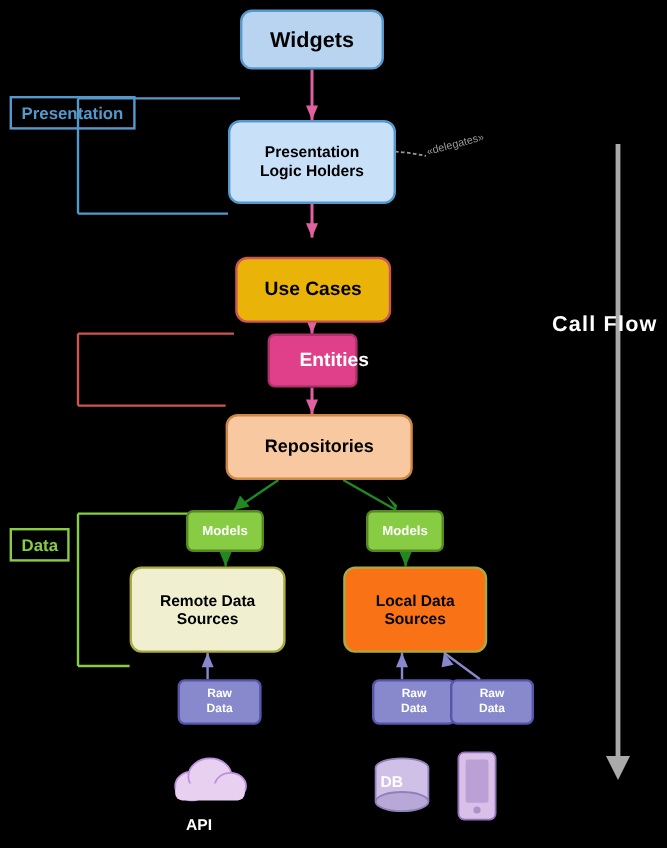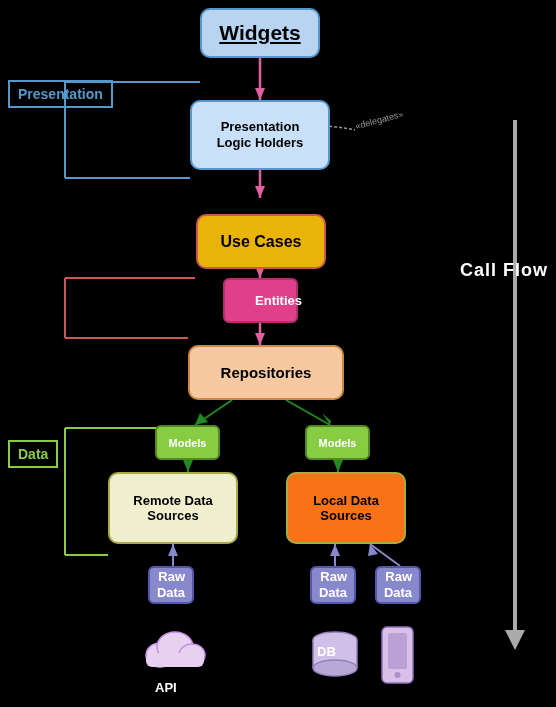--- a/index.html
+++ b/index.html
@@ -31,22 +31,21 @@
     }
 
     
     .box-widgets {
       background: #b8d4f0;
       border: 2px solid #5599cc;
       width: 120px;
       height: 50px;
       left: 200px;
       top: 8px;
-      font-size: 21px;
-      text-decoration: underline;
+      font-size: 18px;
     }
 
     
     .box-plh {
       background: #c8e0f8;
       border: 2px solid #5599cc;
       width: 140px;
       height: 70px;
       left: 190px;
       top: 100px;
@@ -66,21 +65,21 @@
     }
 
     
     .box-entities {
       background: #e0408a;
       border: 2px solid #b0306a;
       width: 75px;
       height: 45px;
       left: 223px;
       top: 278px;
-      font-size: 13px;
+      font-size: 16px;
       color: white;
       border-radius: 6px;
       padding-left: 36px;
     }
 
     
     .box-repos {
       background: #f8c8a0;
       border: 2px solid #cc8844;
       width: 156px;
@@ -135,27 +134,26 @@
       height: 72px;
       left: 286px;
       top: 472px;
       font-size: 13px;
     }
 
     
     .box-raw {
       background: #8888cc;
       border: 2px solid #5555aa;
-      width: 46px;
+      width: 70px;
       height: 38px;
-      font-size: 13px;
+      font-size: 10px;
       color: white;
       border-radius: 6px;
       line-height: 1.2;
-      text-align: right;
     }
     .box-raw-1 { left: 148px; top: 566px; }
     .box-raw-2 { left: 310px; top: 566px; }
     .box-raw-3 { left: 375px; top: 566px; }
 
     
     .label-box {
       position: absolute;
       border: 2px solid;
       padding: 4px 8px;

